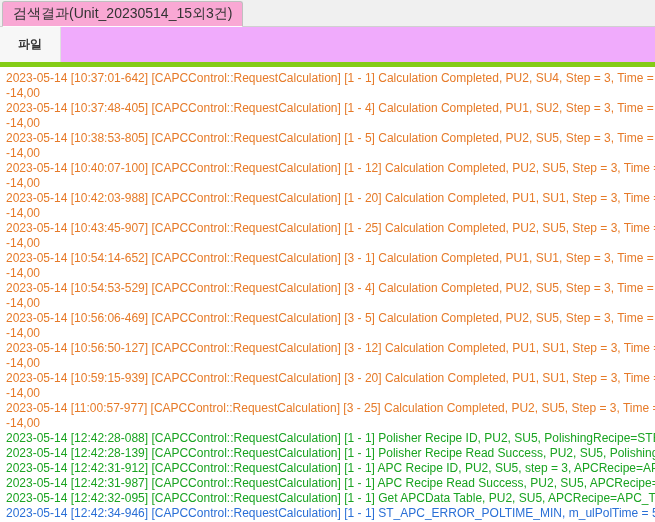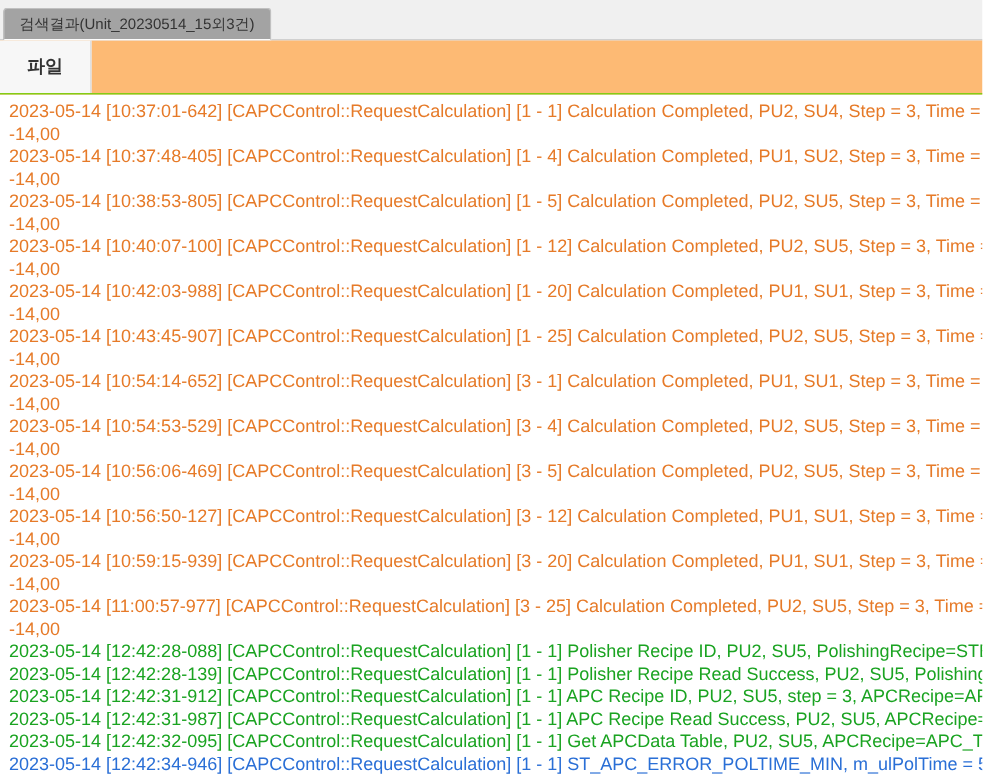--- a/index.html
+++ b/index.html
@@ -15,35 +15,35 @@
   }
   .tab-bar {
     background: #f0f0f0;
     border-bottom: 1px solid #d0d0d0;
     height: 24px;
     display: flex;
     align-items: flex-end;
     padding: 2px 2px 0 2px;
   }
   .tab {
-    background: #a3a3a3;
+    background: #f9a8d4;
     border: 1px solid #c0c0c0;
     border-bottom: 1px solid #fdfdfd;
     border-radius: 3px 3px 0 0;
     padding: 3px 10px;
-    font-size: 10px;
+    font-size: 14px;
     color: #333;
     position: relative;
     top: 1px;
   }
   .file-bar {
     display: flex;
     align-items: stretch;
-    border-bottom: 1px solid #84cc16;
-    background: #fdba74;
+    border-bottom: 5px solid #84cc16;
+    background: #f0abfc;
   }
   .file-label {
     width: 52px;
     min-width: 52px;
     text-align: center;
     font-weight: bold;
     font-size: 12px;
     padding: 9px 4px;
     border-right: 1px solid #e0e0e0;
     background: #f7f7f7;

